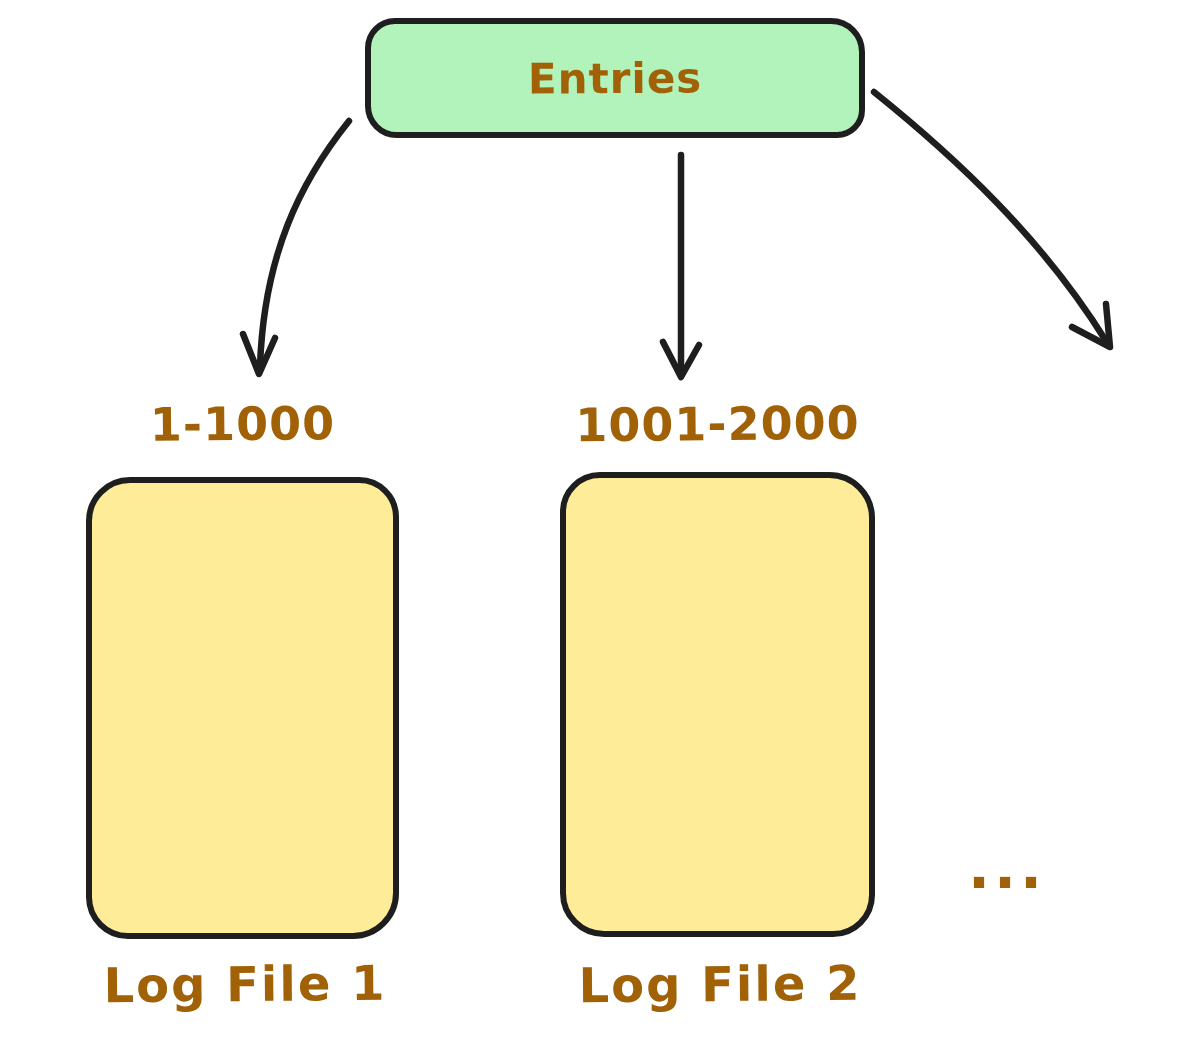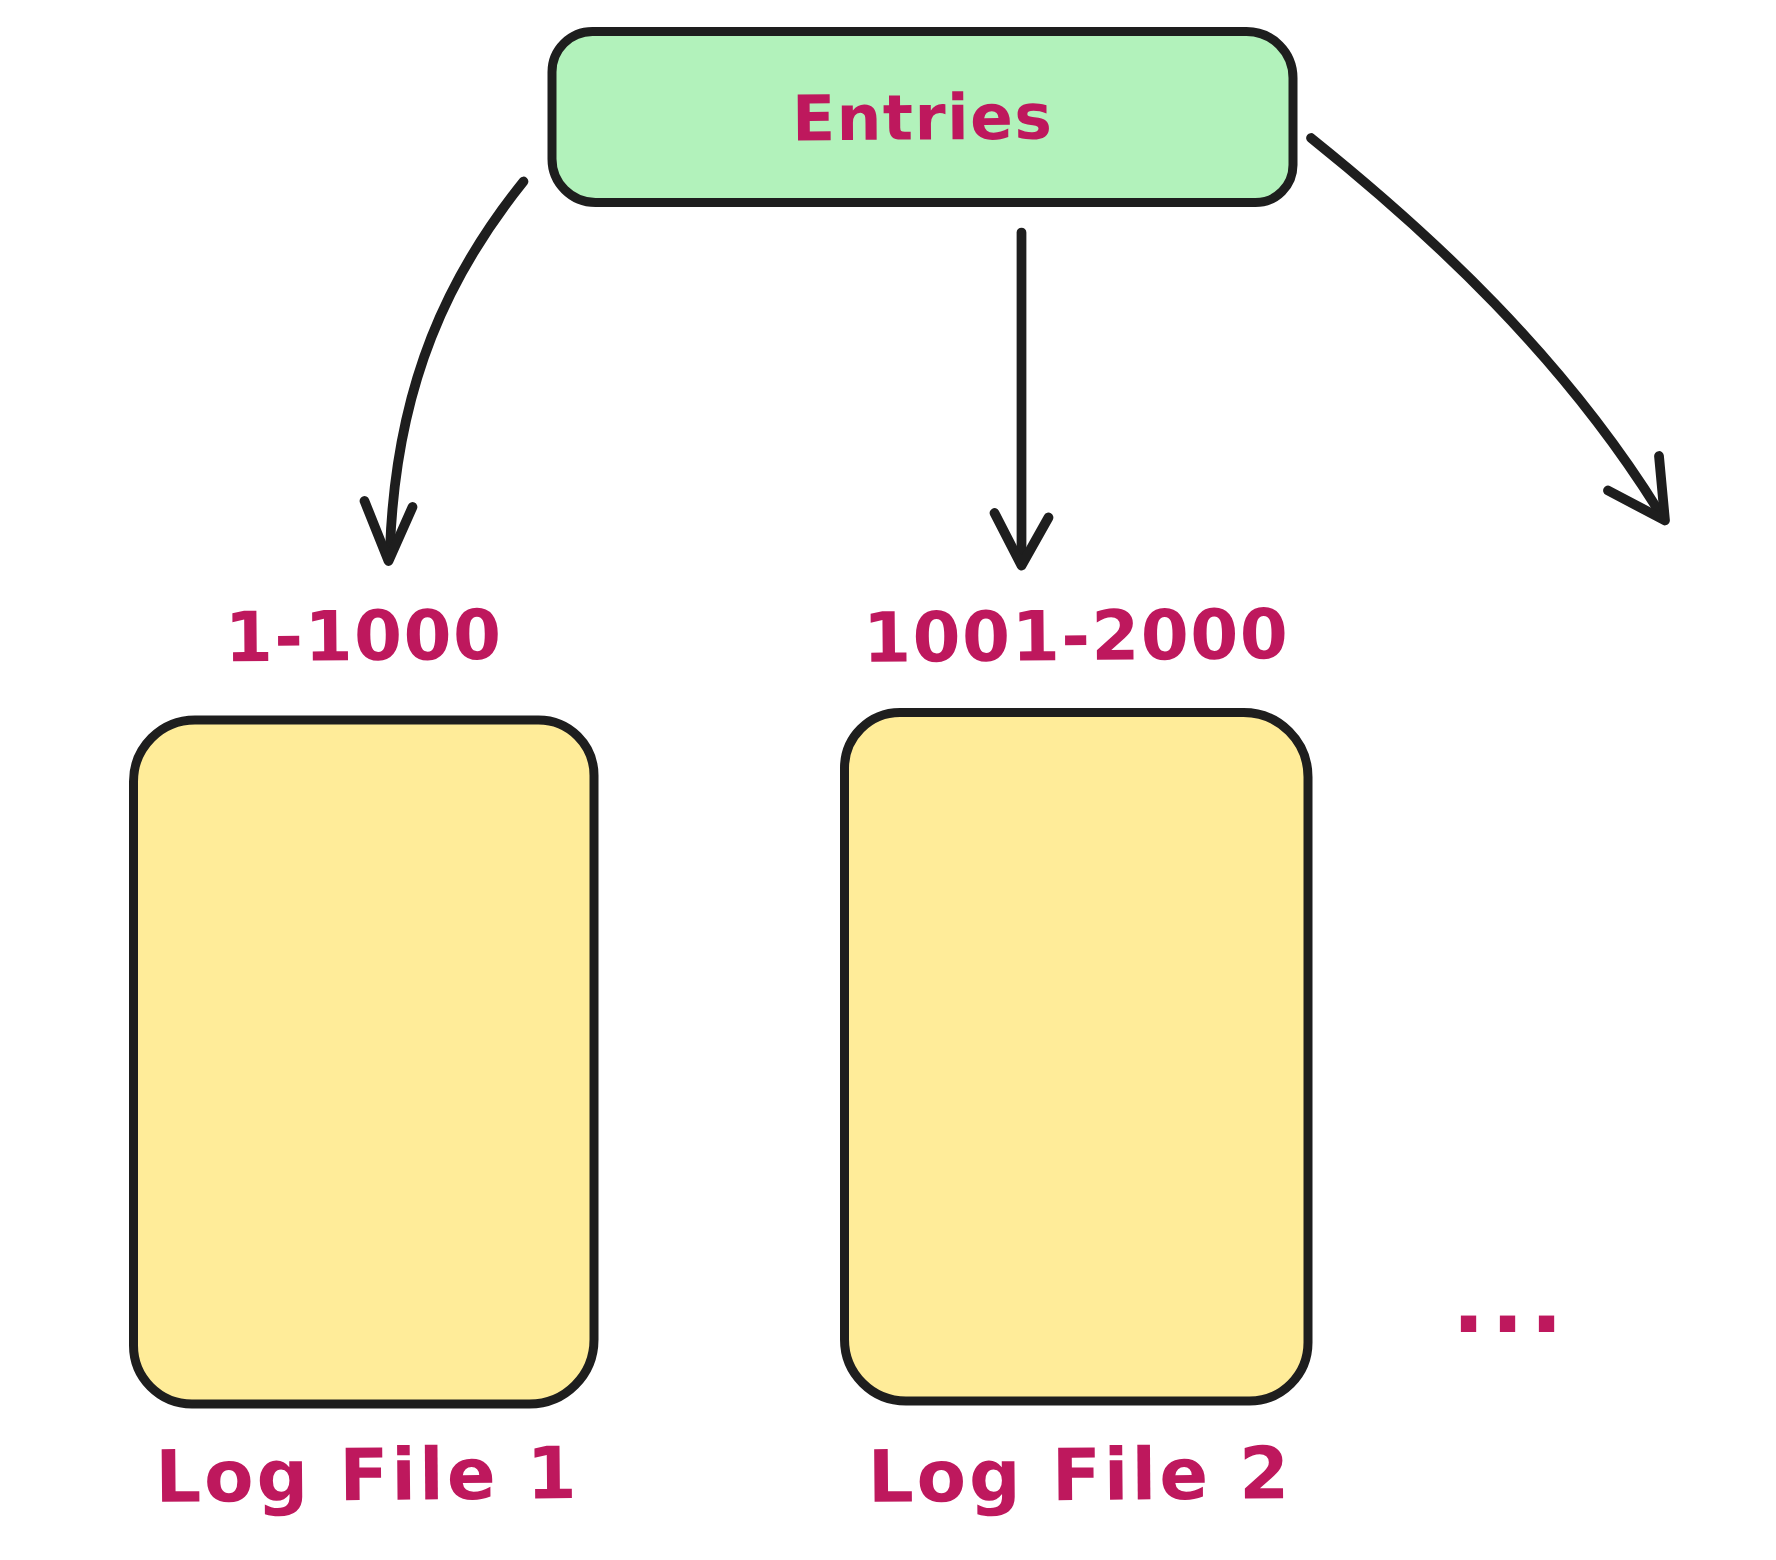--- a/index.html
+++ b/index.html
@@ -7,21 +7,21 @@
     padding: 0;
     background: #ffffff;
   }
   .canvas {
     position: relative;
     width: 1184px;
     height: 1040px;
     background: #ffffff;
     overflow: hidden;
     font-family: "DejaVu Sans", sans-serif;
-    color: #be185d;
+    color: #a16207;
   }
   .arrow-layer {
     position: absolute;
     left: 0;
     top: 0;
     width: 1184px;
     height: 1040px;
     pointer-events: none;
   }
   .node {

